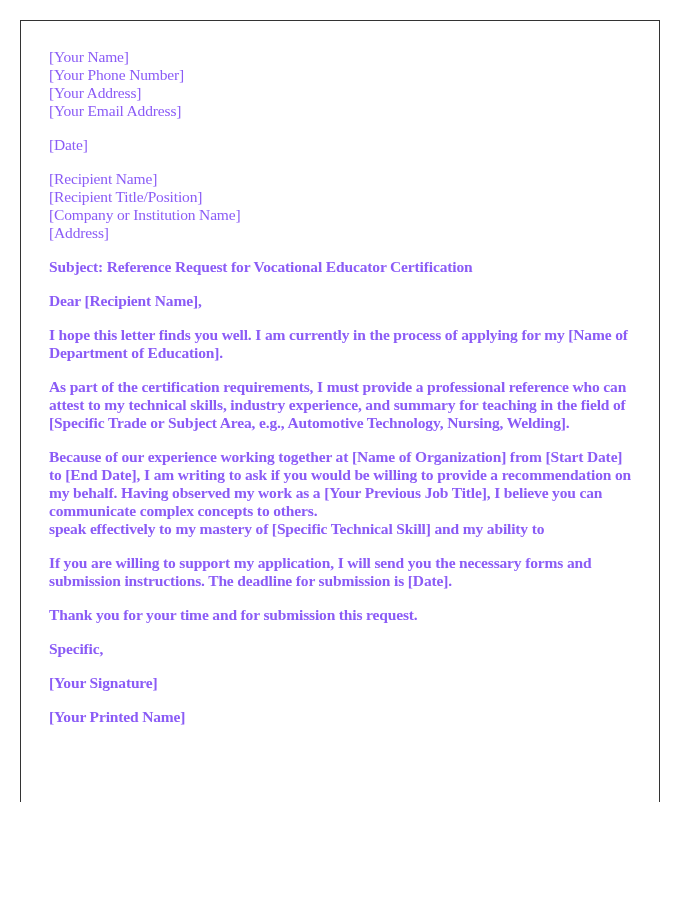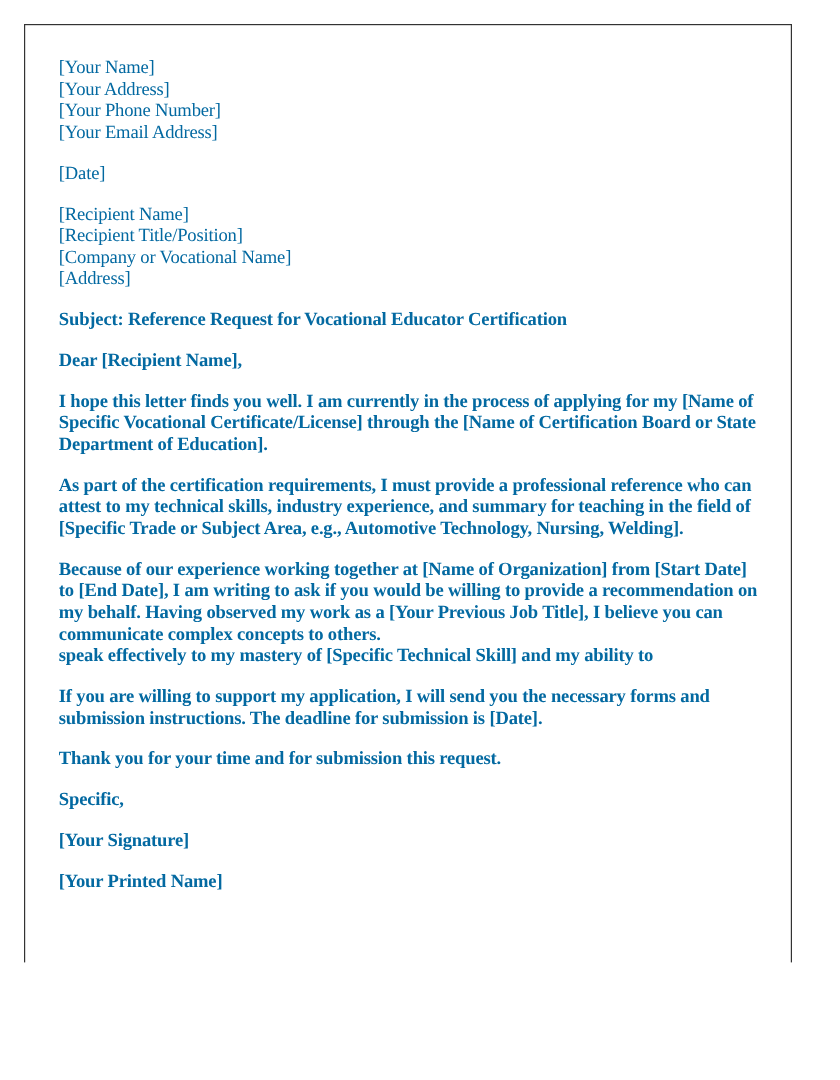--- a/index.html
+++ b/index.html
@@ -17,21 +17,21 @@
       width: 640px;
       height: 782px;
       border-left: 1px solid #333333;
       border-right: 1px solid #333333;
       border-top: 1px solid #333333;
       box-sizing: border-box;
       padding: 27px 28px 0 28px;
       font-family: "Liberation Serif", "DejaVu Serif", serif;
       font-size: 15.5px;
       line-height: 18px;
-      color: #0369a1;
+      color: #8b5cf6;
       letter-spacing: -0.15px;
     }
     .block {
       margin: 0 0 16px 0;
     }
     .line {
       display: block;
       white-space: nowrap;
     }
     p {
@@ -39,47 +39,46 @@
       font-weight: bold;
     }
   </style>
 </head>
 <body>
 
 <div class="page">
 
   <div class="block">
     <span class="line">[Your Name]</span>
+    <span class="line">[Your Phone Number]</span>
     <span class="line">[Your Address]</span>
-    <span class="line">[Your Phone Number]</span>
     <span class="line">[Your Email Address]</span>
   </div>
 
   <div class="block">
     <span class="line">[Date]</span>
   </div>
 
   <div class="block">
     <span class="line">[Recipient Name]</span>
     <span class="line">[Recipient Title/Position]</span>
-    <span class="line">[Company or Vocational Name]</span>
+    <span class="line">[Company or Institution Name]</span>
     <span class="line">[Address]</span>
   </div>
 
   <p>
     <span class="line">Subject: Reference Request for Vocational Educator Certification</span>
   </p>
 
   <p>
     <span class="line">Dear [Recipient Name],</span>
   </p>
 
   <p>
     <span class="line">I hope this letter finds you well. I am currently in the process of applying for my [Name of</span>
-    <span class="line">Specific Vocational Certificate/License] through the [Name of Certification Board or State</span>
     <span class="line">Department of Education].</span>
   </p>
 
   <p>
     <span class="line">As part of the certification requirements, I must provide a professional reference who can</span>
     <span class="line">attest to my technical skills, industry experience, and summary for teaching in the field of</span>
     <span class="line">[Specific Trade or Subject Area, e.g., Automotive Technology, Nursing, Welding].</span>
   </p>
 
   <p>

